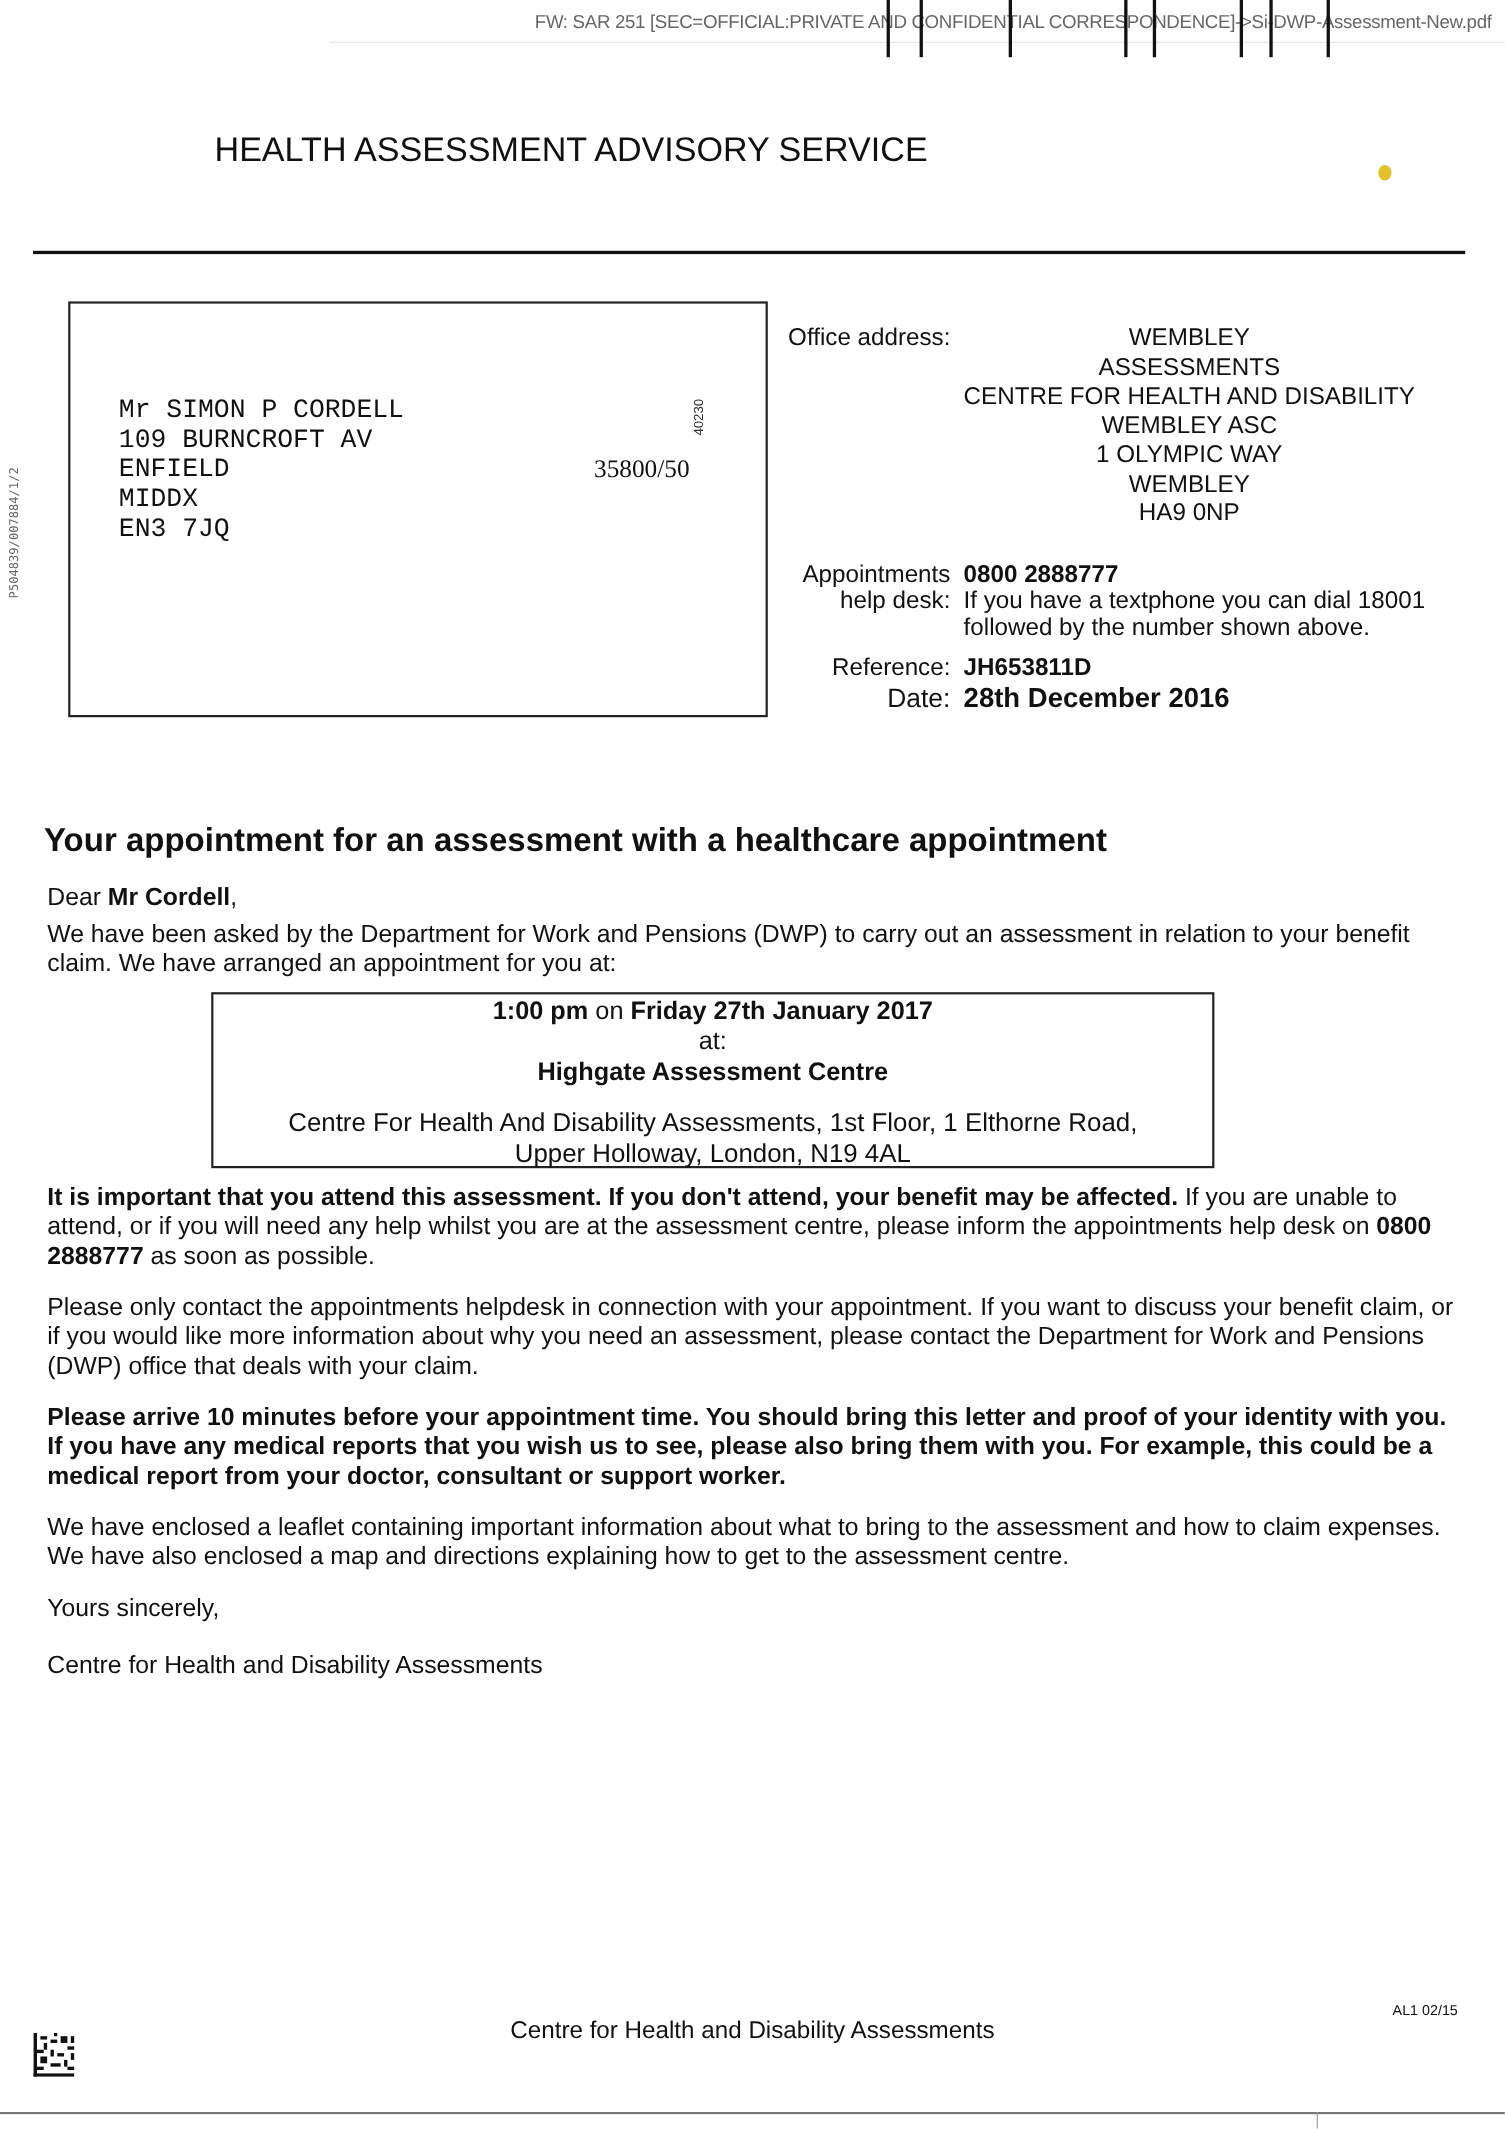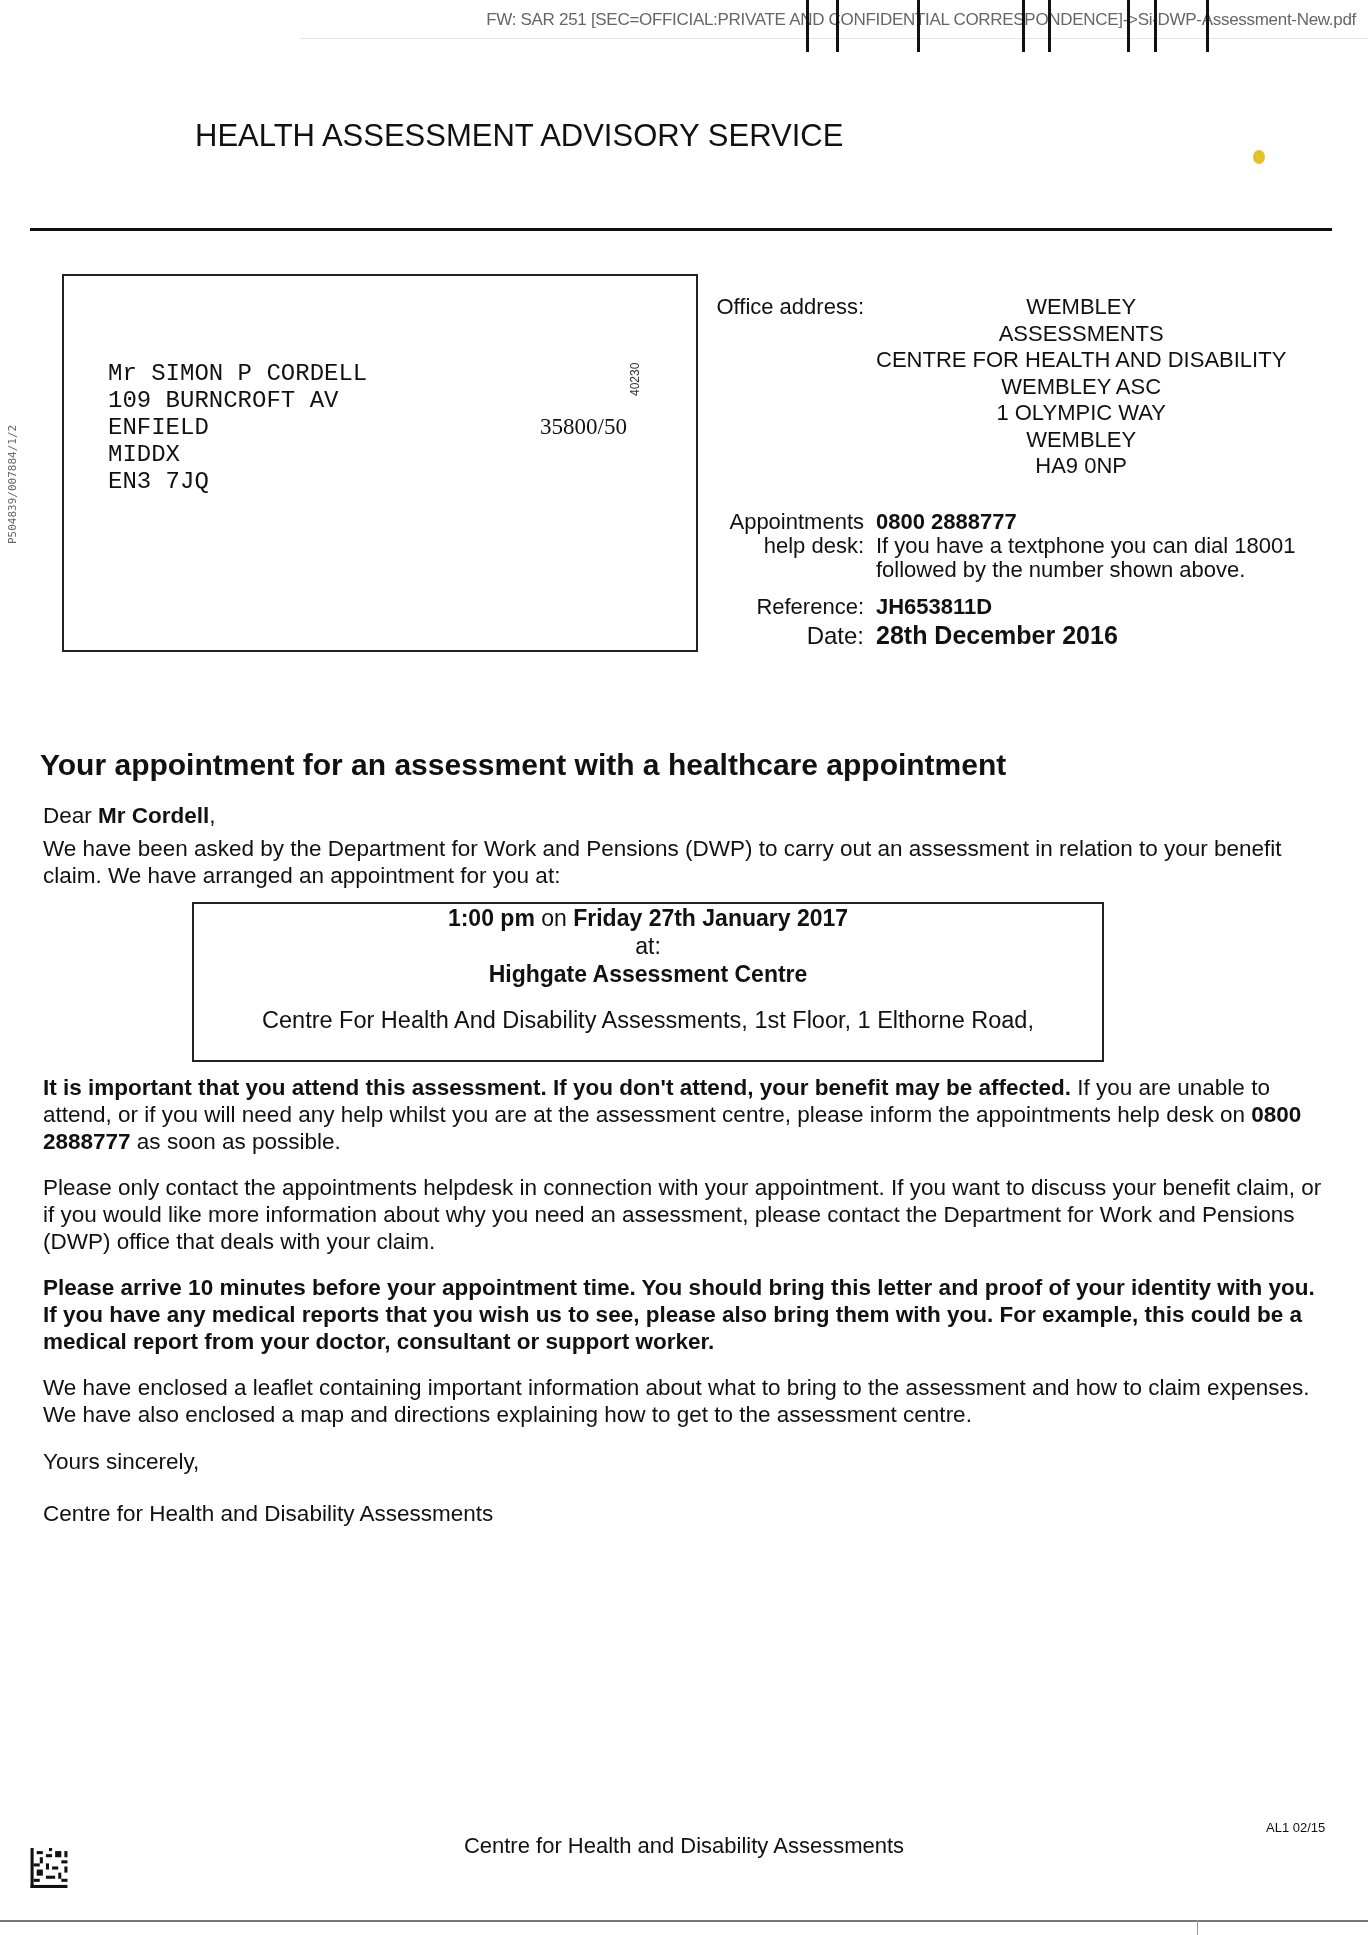--- a/index.html
+++ b/index.html
@@ -108,20 +108,21 @@
 
 <div class="para" style="top:835px">We have been asked by the Department for Work and Pensions (DWP) to carry out an assessment in relation to your benefit claim. We have arranged an appointment for you at:</div>
 
 <div id="appt-box" class="abs">
   <div>
     <span class="bold">1:00 pm</span><span> on </span><span class="bold">Friday 27th January 2017</span>
   </div>
   <div>at:</div>
   <div class="bold">Highgate Assessment Centre</div>
   <div class="addr" style="margin-top:18px">Centre For Health And Disability Assessments, 1st Floor, 1 Elthorne Road,</div>
+  <div class="addr">Upper Holloway, London, N19 4AL</div>
 </div>
 
 <div class="para" style="top:1074px">
   <span class="bold">It is important that you attend this assessment. If you don't attend, your benefit may be affected.</span><span>  If you are unable to attend, or if you will need any help whilst you are at the assessment centre, please inform the appointments help desk on </span><span class="bold">0800 2888777</span><span> as soon as possible.</span>
 </div>
 
 <div class="para" style="top:1174px">Please only contact the appointments helpdesk in connection with your appointment. If you want to discuss your benefit claim, or if you would like more information about why you need an assessment, please contact the Department for Work and Pensions (DWP) office that deals with your claim.</div>
 
 <div class="para bold" style="top:1274px">Please arrive 10 minutes before your appointment time. You should bring this letter and proof of your identity with you. If you have any medical reports that you wish us to see, please also bring them with you.  For example, this could be a medical report from your doctor, consultant or support worker.</div>
 

